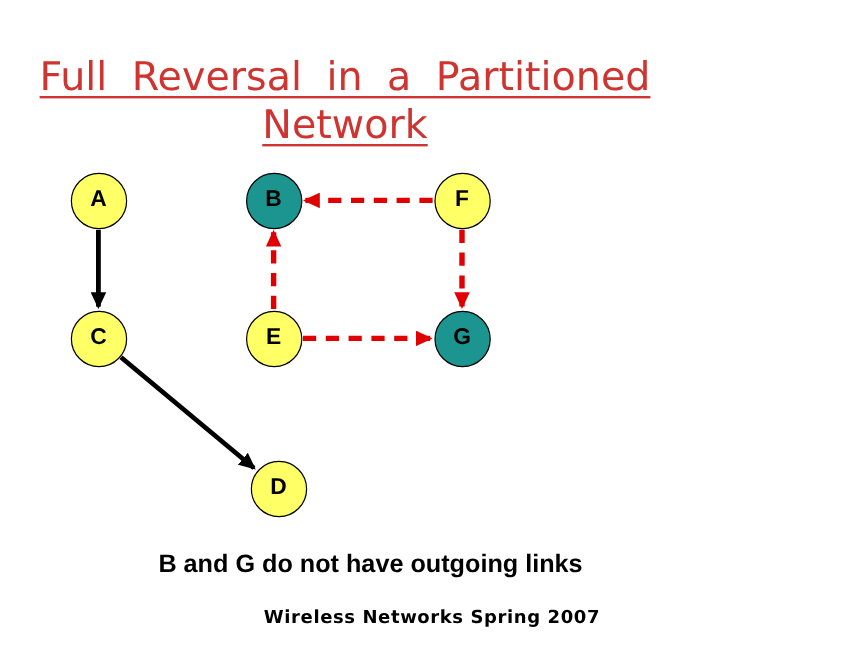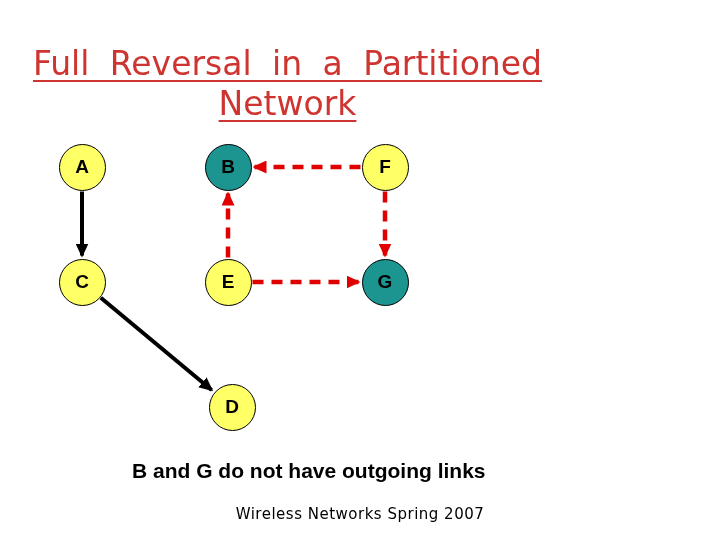--- a/index.html
+++ b/index.html
@@ -49,21 +49,21 @@
     left: 132px; top: 459px;
     font-family: "Liberation Sans", sans-serif;
     font-weight: bold; font-size: 21px; color: #000;
     white-space: nowrap;
   }
   .footer {
     position: absolute;
     left: 0; top: 505px; width: 720px;
     text-align: center;
     font-family: "DejaVu Sans", sans-serif;
-    font-weight: normal; font-size: 15px; color: #000;
+    font-weight: bold; font-size: 15px; color: #000;
     letter-spacing: 0.5px;
   }
 </style>
 </head>
 <body>
 
 <div class="slide">
 
   <h1 class="title">
     <span class="line line1">Full Reversal in a Partitioned</span>

